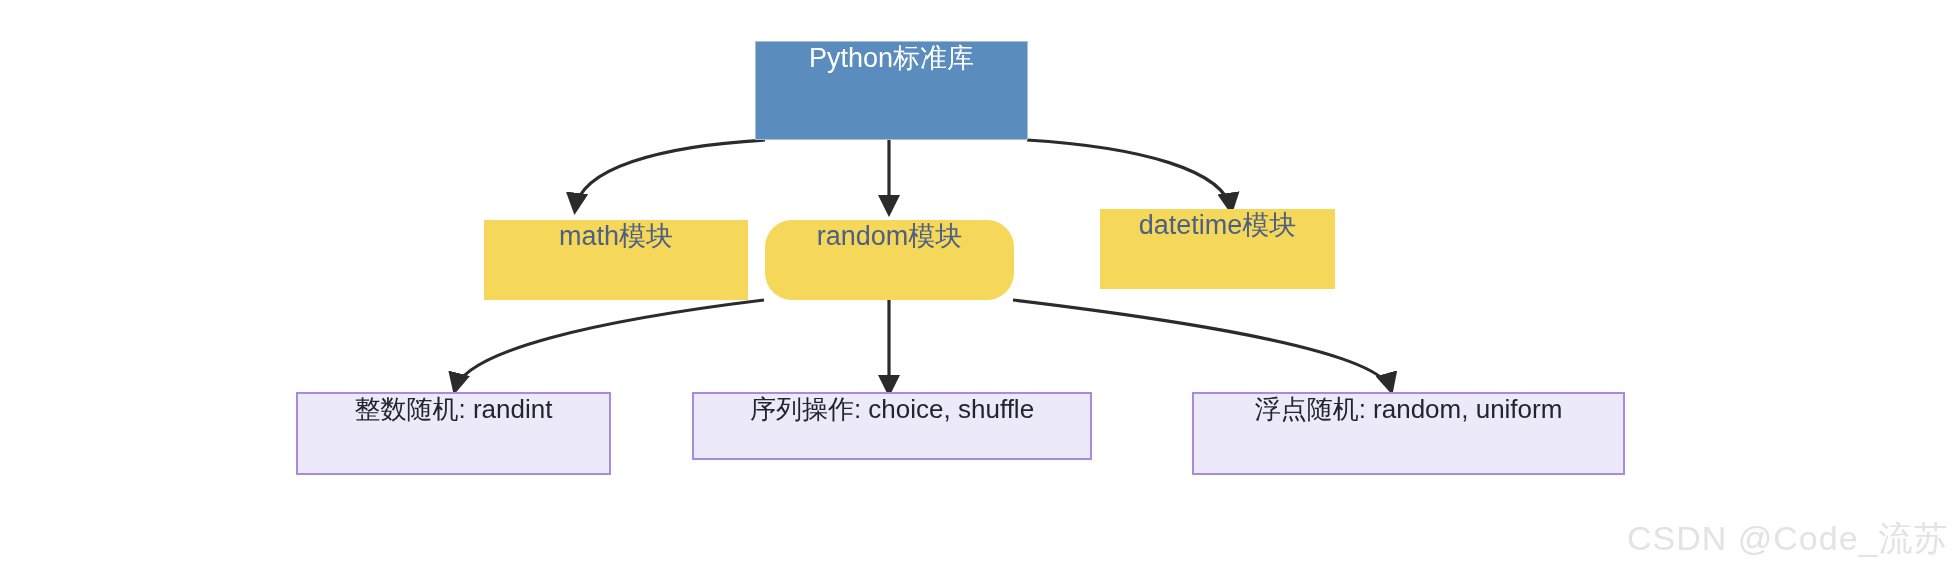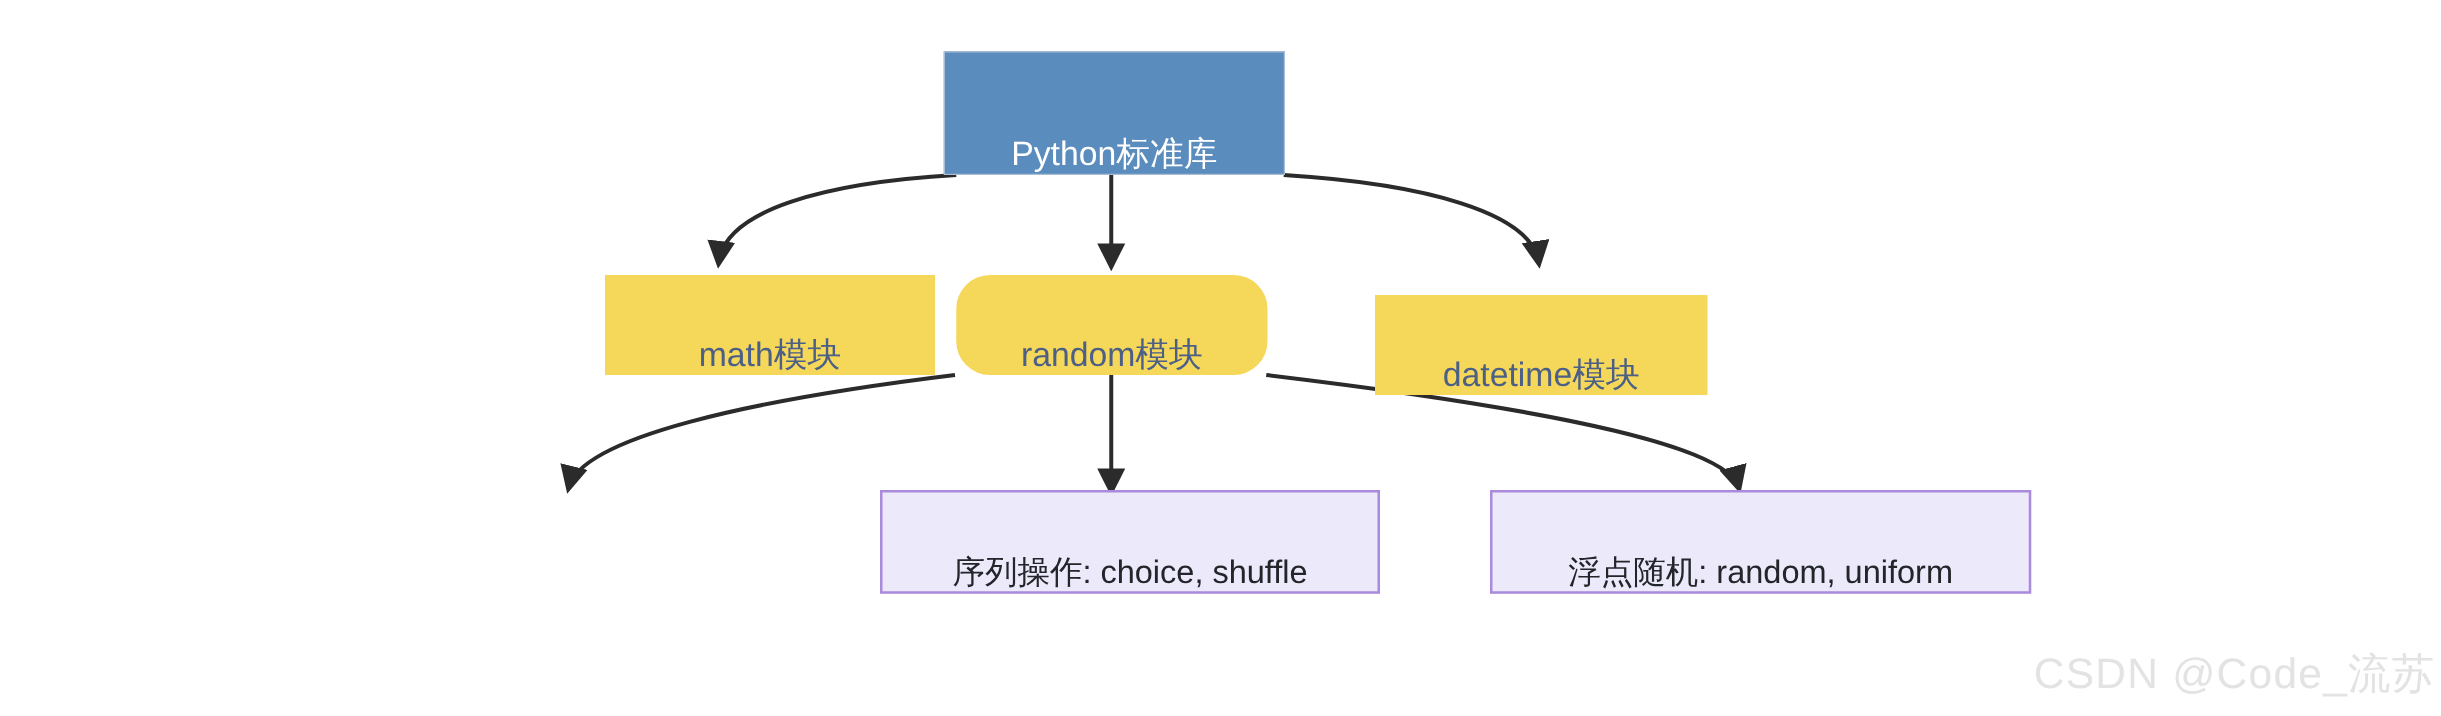--- a/index.html
+++ b/index.html
@@ -21,21 +21,21 @@
     position: absolute;
     left: 0;
     top: 0;
     width: 1953px;
     height: 573px;
   }
   .node {
     position: absolute;
     box-sizing: border-box;
     display: flex;
-    align-items: flex-end;
+    align-items: flex-start;
     justify-content: center;
     text-align: center;
     line-height: 1.2;
     white-space: nowrap;
   }
   .node-root {
     background: #5b8cbe;
     border: 1px solid #a9bed4;
     color: #ffffff;
     font-size: 27px;
@@ -91,26 +91,29 @@
   </div>
 
   <div class="node node-module" style="left:484px; top:220px; width:264px; height:80px;">
     <span>math模块</span>
   </div>
 
   <div class="node node-module" style="left:765px; top:220px; width:249px; height:80px;border-radius:27px;">
     <span>random模块</span>
   </div>
 
-  <div class="node node-module" style="left:1100px; top:236px; width:266px; height:80px;">
+  <div class="node node-module" style="left:1100px; top:209px; width:235px; height:80px;">
     <span>datetime模块</span>
   </div>
 
+  <div class="node node-leaf" style="left:296px; top:392px; width:315px; height:83px;">
+    <span>整数随机: randint</span>
+  </div>
 
-  <div class="node node-leaf" style="left:692px; top:392px; width:400px; height:83px;margin-left:12px;">
+  <div class="node node-leaf" style="left:692px; top:392px; width:400px; height:68px;">
     <span>序列操作: choice, shuffle</span>
   </div>
 
   <div class="node node-leaf" style="left:1172px; top:392px; width:433px; height:83px;margin-left:20px;">
     <span>浮点随机: random, uniform</span>
   </div>
 
   <div class="watermark" style="left:1627px; top:516px;">CSDN @Code_流苏</div>
 
 </div>

